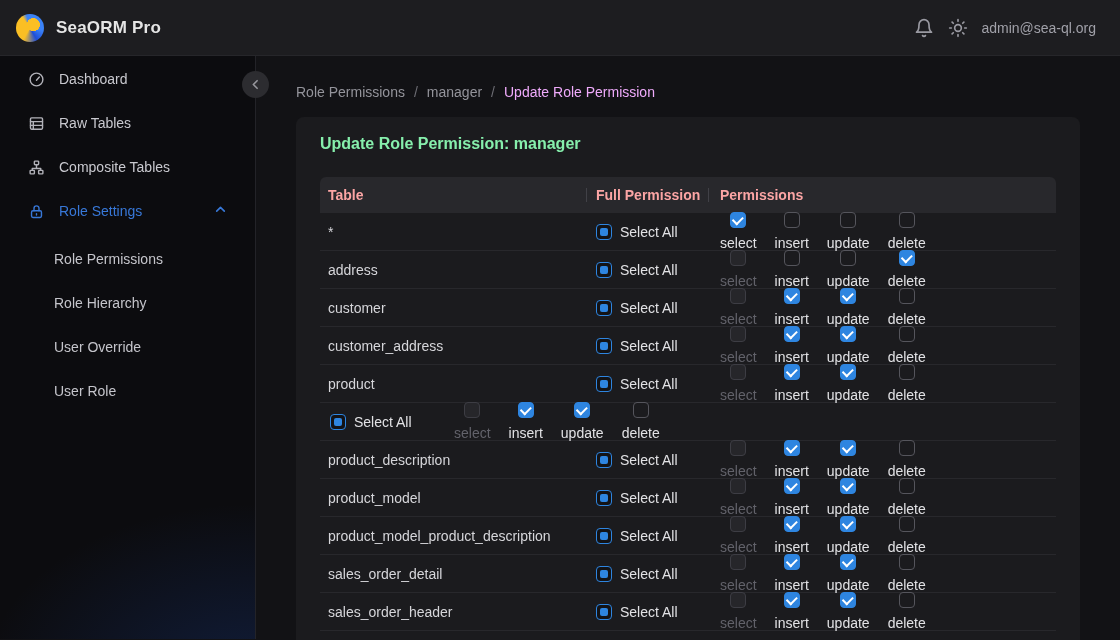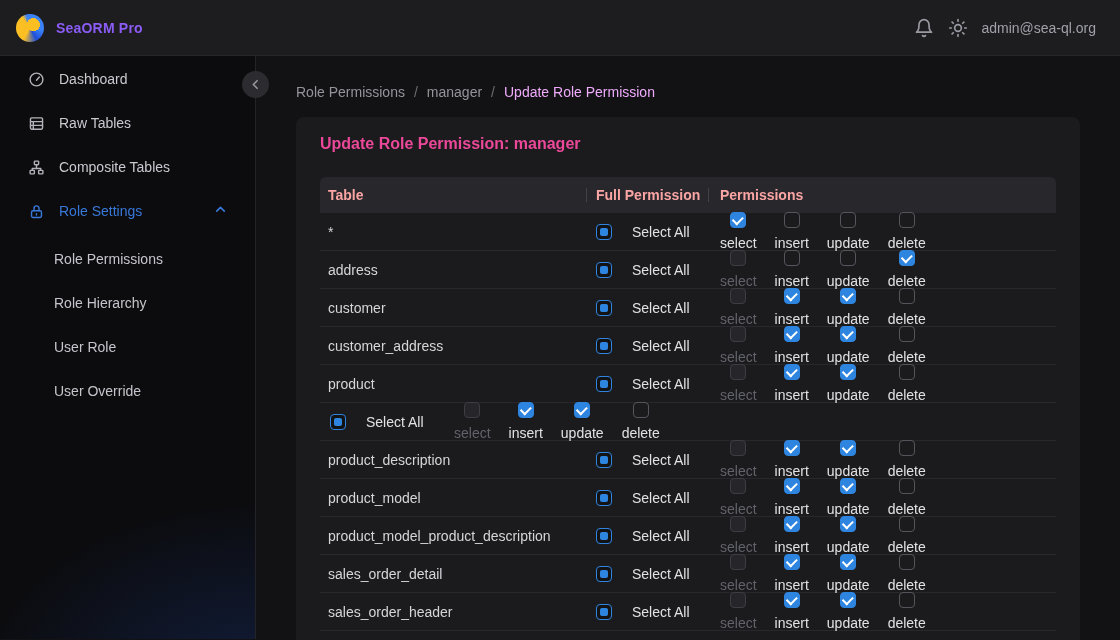--- a/index.html
+++ b/index.html
@@ -16,21 +16,21 @@
   .topbar{
     height:56px;background:#1d1d20;border-bottom:1px solid #26262a;
     display:flex;align-items:center;padding:0 24px 0 16px;gap:12px;
   }
   .logo{
     width:28px;height:28px;border-radius:50%;flex:none;
     background:
       radial-gradient(circle at 62% 38%, #fbbf24 0 26%, transparent 27%),
       conic-gradient(from 210deg at 50% 50%, #fbbf24 0deg 115deg, #3b82f6 135deg 250deg, #1d4ed8 300deg, #fbbf24 360deg);
   }
-  .brand{font-size:14px;font-weight:700;color:#8b5cf6;letter-spacing:.2px;}
+  .brand{font-size:17px;font-weight:700;color:#e5e5e5;letter-spacing:.2px;}
   .topbar-right{margin-left:auto;display:flex;align-items:center;gap:12px;}
   .icon-btn{width:22px;height:22px;color:#9a9aa2;display:flex;align-items:center;justify-content:center;cursor:pointer;}
   .icon-btn svg{width:20px;height:20px;}
   .user-email{color:#a0a0a8;font-size:14px;cursor:pointer;}
   
   .layout{display:flex;height:583px;}
   .sidebar{
     width:256px;flex:none;border-right:1px solid #232328;position:relative;
     background:
       radial-gradient(420px 280px at 100% 108%, rgba(28,68,160,.30), transparent 65%),
@@ -58,39 +58,39 @@
   .collapse-btn svg{width:13px;height:13px;}
   .breadcrumb{display:flex;align-items:center;gap:9px;font-size:14px;height:20px;}
   .crumb{color:#94949b;cursor:pointer;}
   .crumb-sep{color:#6d6d74;}
   .crumb.current{color:#f0abfc;cursor:default;}
   
   .card{
     margin-top:15px;background:#1b1b1e;border-radius:8px;
     padding:16px 24px 24px 24px;min-height:600px;
   }
-  .card-title{font-size:16px;font-weight:600;color:#ec4899;line-height:22px;margin-bottom:22px;}
+  .card-title{font-size:16px;font-weight:600;color:#86efac;line-height:22px;margin-bottom:22px;}
   
   .t-header{
     display:flex;align-items:center;height:36px;background:#28282c;
     border-radius:6px 6px 0 0;font-weight:700;color:#fca5a5;font-size:14px;
   }
   .col-name{width:266px;flex:none;padding-left:8px;}
   .col-full{width:122px;flex:none;padding-left:10px;}
   .col-perms{flex:1;padding-left:12px;}
   .t-header .col-full,.t-header .col-perms{position:relative;height:100%;display:flex;align-items:center;}
   .t-header .col-full::before,.t-header .col-perms::before{
     content:"";position:absolute;left:0;top:11px;width:1px;height:14px;background:#414147;
   }
   .t-row{
     display:flex;align-items:center;height:38px;border-bottom:1px solid #28282c;
     font-size:14px;
   }
   .t-row .col-name{color:#d6d6da;}
-  .t-row .col-full{display:flex;align-items:center;gap:20px;}
+  .t-row .col-full{display:flex;align-items:center;gap:8px;}
   .t-row .col-perms{display:flex;align-items:center;gap:18px;}
   .perm-item{display:inline-flex;align-items:center;gap:7px;cursor:pointer;flex-direction:column;}
   .sa-label{color:#e2e2e5;}
   .perm-label{color:#e2e2e5;}
   .perm-label.dis{color:#62626a;}
   
   .cb{
     width:16px;height:16px;border-radius:4px;flex:none;
     border:1.5px solid #55555c;background:transparent;
     display:inline-flex;align-items:center;justify-content:center;cursor:pointer;
@@ -167,24 +167,24 @@
       </span>
     </div>
     <div class="subnav">
       <div class="nav-item">
         <span>Role Permissions</span>
       </div>
       <div class="nav-item">
         <span>Role Hierarchy</span>
       </div>
       <div class="nav-item">
-        <span>User Role</span>
+        <span>User Override</span>
       </div>
       <div class="nav-item">
-        <span>User Override</span>
+        <span>User Role</span>
       </div>
     </div>
   </nav>
 
   <main class="content">
     <div class="collapse-btn">
       <svg viewBox="0 0 24 24" fill="none" stroke="currentColor" stroke-width="3" stroke-linecap="round" stroke-linejoin="round">
           <polyline points="15 5 8 12 15 19"></polyline>
         </svg>
     </div>

